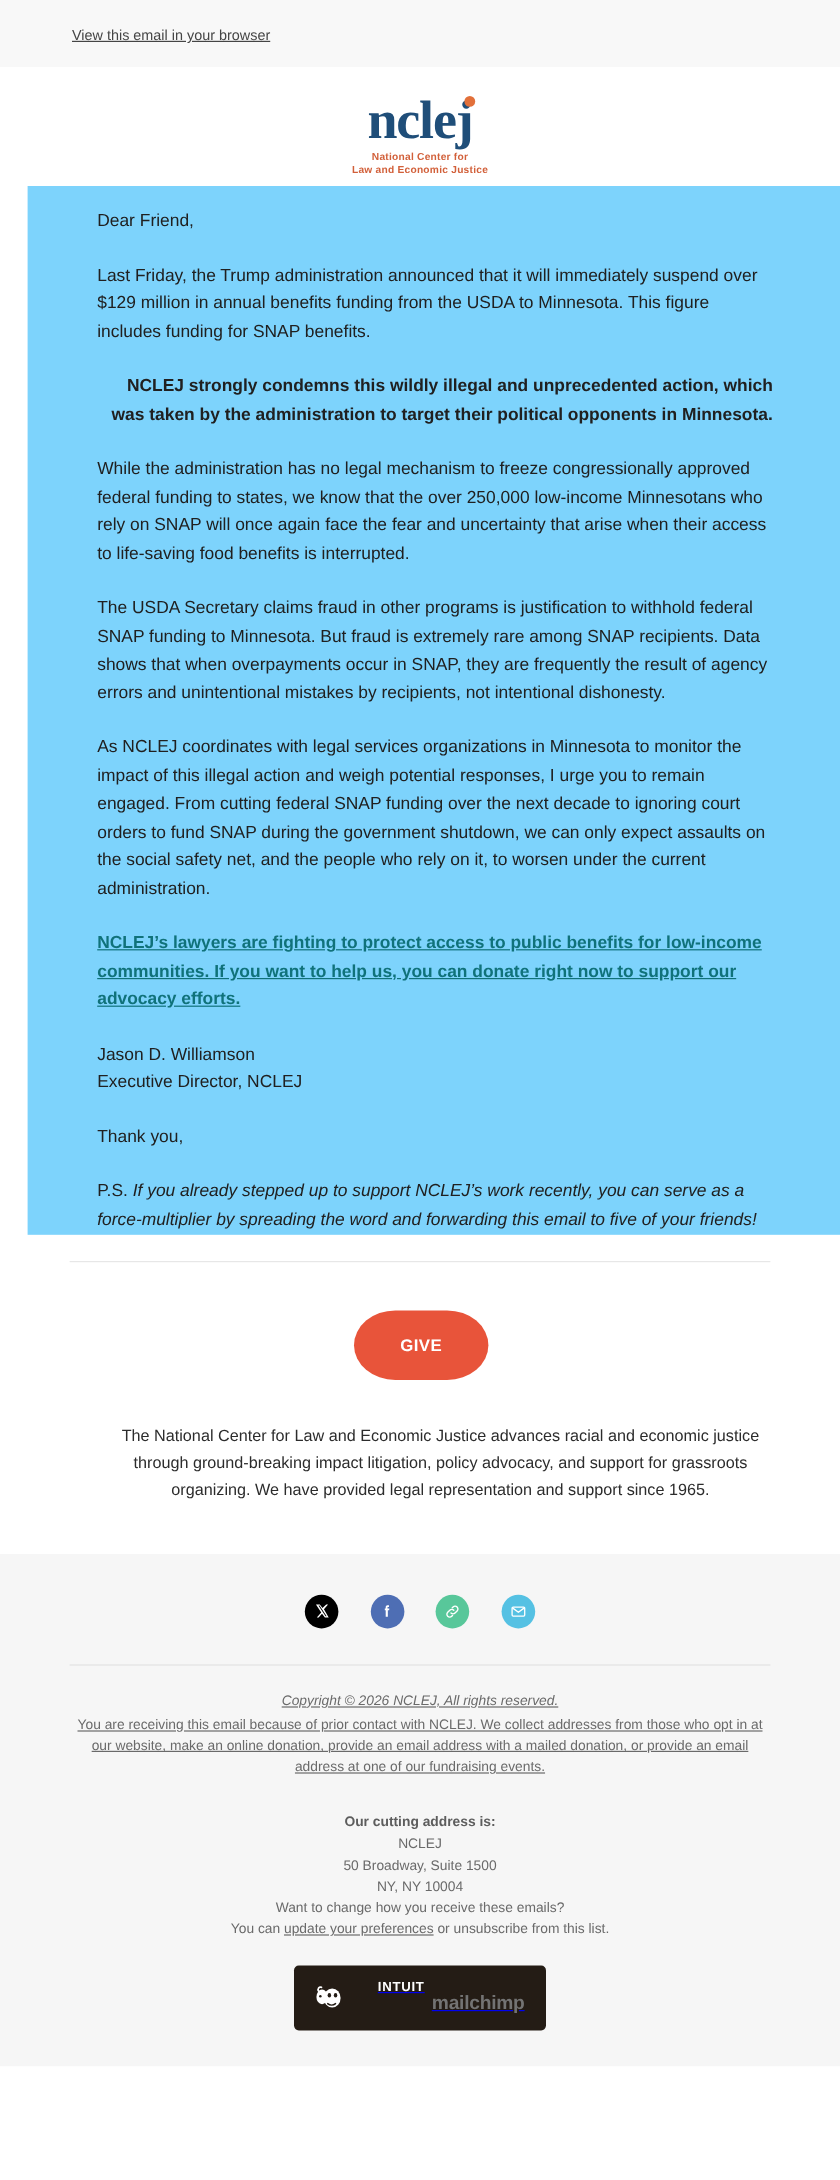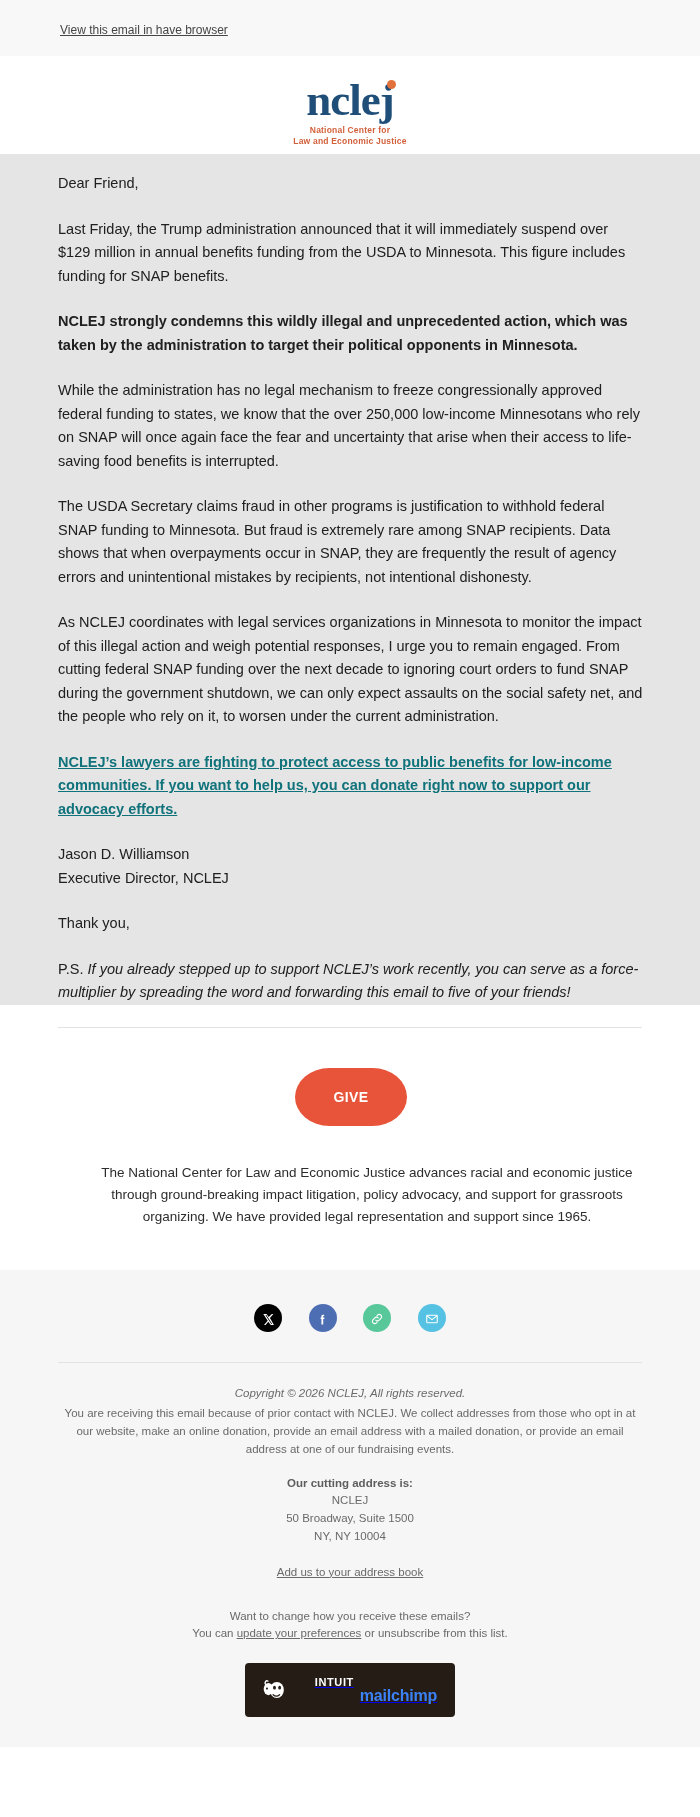--- a/index.html
+++ b/index.html
@@ -62,30 +62,32 @@
     font-weight: bold;
     color: #d2603a;
     line-height: 1.35;
     letter-spacing: .2px;
     margin-top: 2px;
   }
 
   
   .content {
     padding: 18px 56px 0 58px;
-    background: #e5e5e5;
+    background: #7dd3fc;
+    margin-left: 23px;
   }
   .content p {
     font-size: 14.5px;
     line-height: 1.62;
     color: #202020;
     margin: 0 0 22px 0;
   }
   .content p.strong {
     font-weight: bold;
+    text-align: right;
   }
   .content p.ps {
     font-style: normal;
   }
   .content p.ps em { font-style: italic; }
   .cta-link {
     display: inline;
     color: #10727a;
     font-weight: bold;
     text-decoration: underline;
@@ -164,21 +166,21 @@
     margin: 0 58px 22px 58px;
   }
   .footer-text {
     text-align: center;
     padding: 0 58px;
     font-size: 11.5px;
     line-height: 1.55;
     color: #6a6a6a;
   }
   .footer-text .copy { font-style: italic; margin-bottom: 2px; }
-  .footer-block { margin-bottom: 16px; }
+  .footer-block { margin-bottom: 28px; text-decoration: underline; }
   .footer-text a {
     color: #6a6a6a;
     text-decoration: underline;
   }
   .addr-title { font-weight: bold; color: #5d5d5d; }
   .addr-line { color: #6a6a6a; }
   .addr-book { margin: 18px 0 26px 0; }
 
   .prefs { margin-bottom: 20px; }
 
@@ -196,33 +198,33 @@
   .mc-inner { display: flex; align-items: center; gap: 26px; }
   .mc-text { text-align: left; line-height: 1.02; }
   .mc-intuit {
     color: #ffffff;
     font-size: 11px;
     font-weight: bold;
     letter-spacing: .6px;
     display: block;
   }
   .mc-chimp {
-    color: #3b82f6;
+    color: #737373;
     font-size: 16px;
     font-weight: bold;
     letter-spacing: -.2px;
     display: block;
     padding-left: 45px;
   }
 </style>
 </head>
 <body>
 
 <div class="preheader">
-  <a href="#">View this email in have browser</a>
+  <a href="#">View this email in your browser</a>
 </div>
 
 <div class="logo-band">
   <div class="logo-wrap">
     <div class="logo-word">
       <span>nclej</span>
       <span class="logo-dot"></span>
     </div>
     <div class="logo-tag">
       <div>National Center for</div>
@@ -298,23 +300,20 @@
       <div>You are receiving this email because of prior contact with NCLEJ. We collect addresses from those who opt in at our website, make an online donation, provide an email address with a mailed donation, or provide an email address at one of our fundraising events.</div>
     </div>
 
     <div>
       <div class="addr-title">Our cutting address is:</div>
       <div class="addr-line">NCLEJ</div>
       <div class="addr-line">50 Broadway, Suite 1500</div>
       <div class="addr-line">NY, NY 10004</div>
     </div>
 
-    <div class="addr-book">
-      <a href="#">Add us to your address book</a>
-    </div>
 
     <div class="prefs">
       <div>Want to change how you receive these emails?</div>
       <div>
         <span>You can </span><a href="#">update your preferences</a><span> or unsubscribe from this list.</span>
       </div>
     </div>
 
   </div>
 

